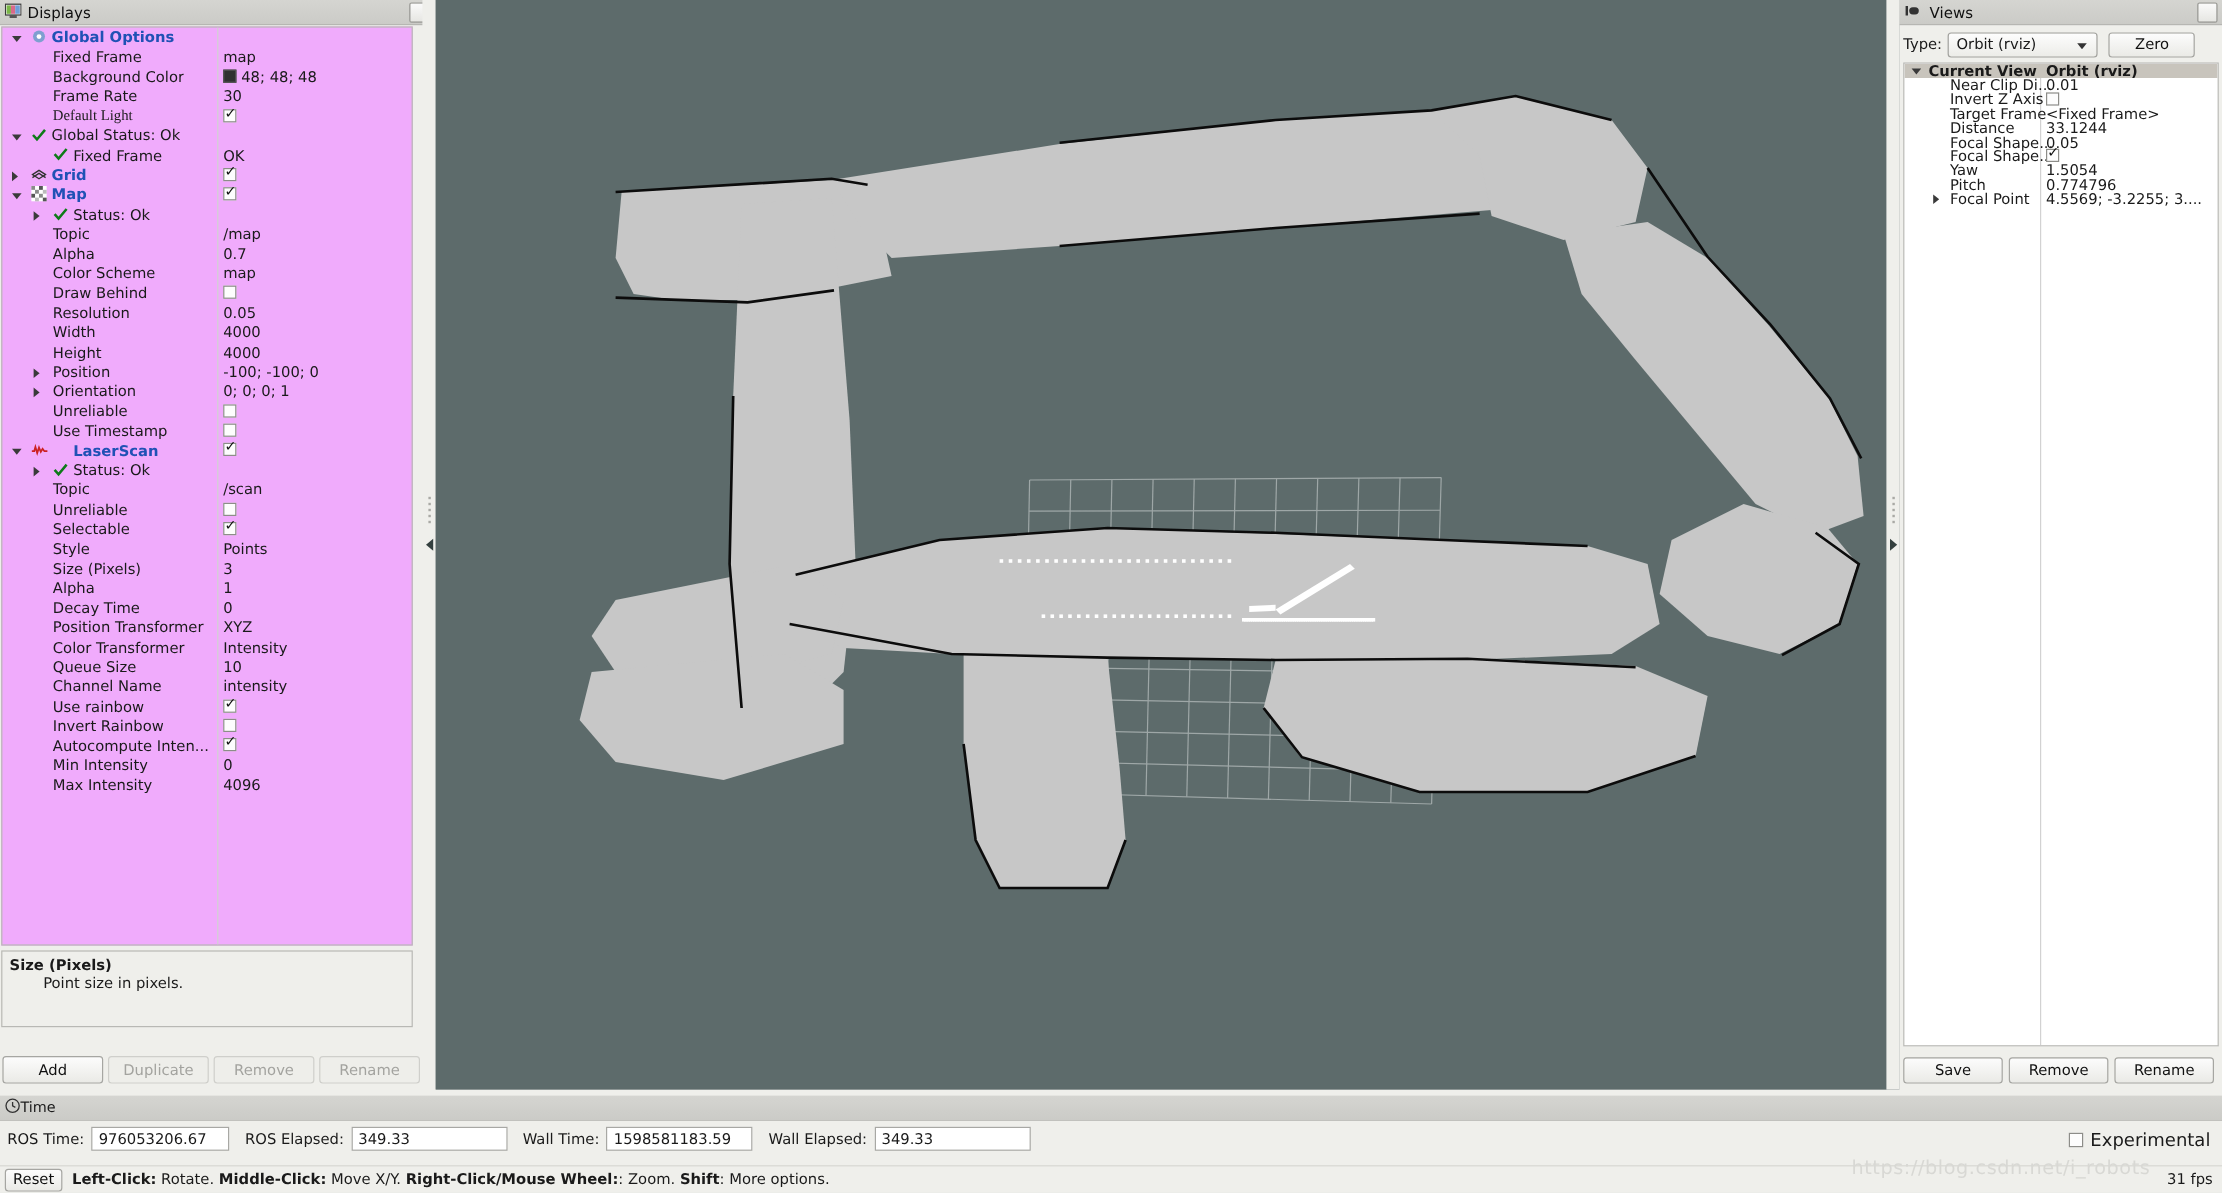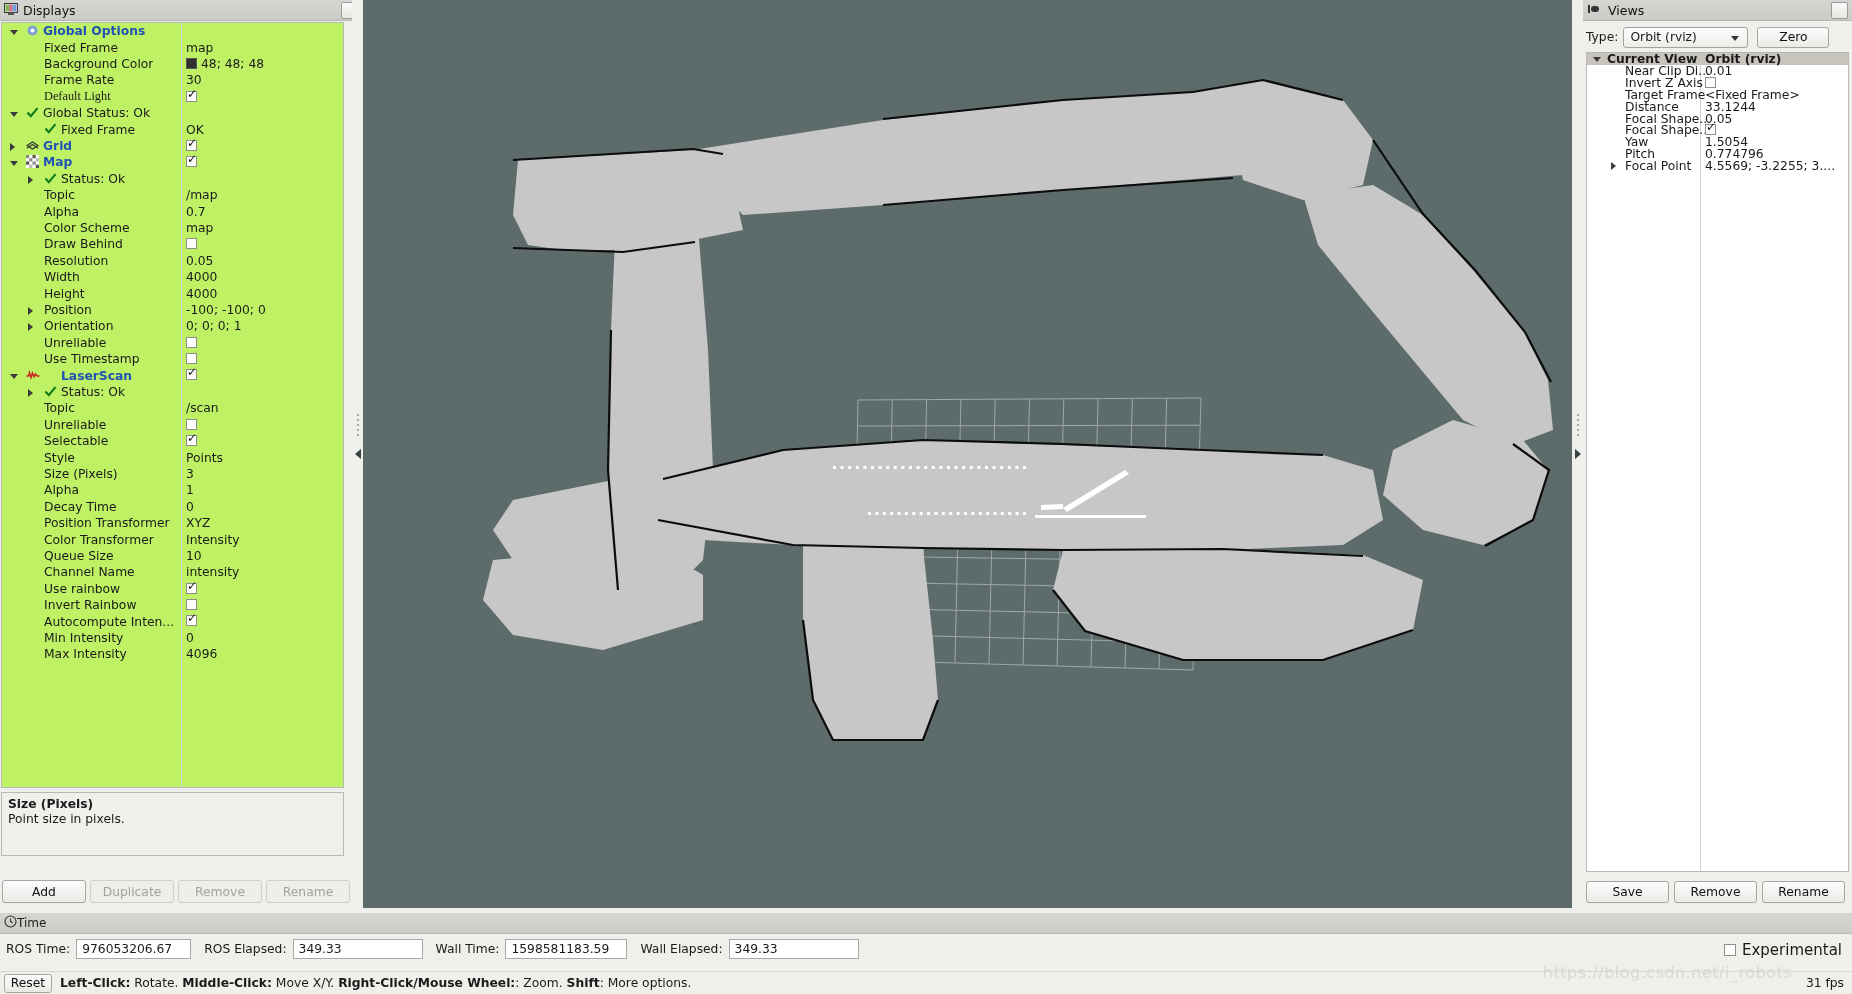--- a/index.html
+++ b/index.html
@@ -36,21 +36,21 @@
   
   #displays {
     position: absolute; left: 0; top: 0;
     width: 362px; height: 912px;
     background: #efefeb;
     box-sizing: border-box;
   }
   #prop-tree {
     position: absolute; left: 1px; top: 22px;
     width: 343px; height: 766px;
-    background: #bef264;
+    background: #f0abfc;
     border: 1px solid #b8b8b4;
     box-sizing: border-box;
     overflow: hidden;
   }
   .col-sep {
     position: absolute; left: 179px; top: 0; width: 1px; height: 100%;
     background: #d2d2d2;
   }
   .row {
     position: relative;
@@ -110,21 +110,21 @@
   
   #helpbox {
     position: absolute; left: 1px; top: 792px;
     width: 343px; height: 64px;
     background: #efefeb;
     border: 1px solid #b8b8b4;
     box-sizing: border-box;
     padding: 4px 6px;
   }
   #helpbox .h { font-weight: bold; font-size: 12.3px; }
-  #helpbox .p { font-size: 12.3px; margin-top: 1px; }
+  #helpbox .p { font-size: 12.3px; margin-top: 1px; margin-left: 28px; }
 
   
   .btn {
     border: 1px solid #a6a6a2;
     border-radius: 3px;
     background: linear-gradient(to bottom, #fcfcfc 0%, #eaeae6 100%);
     font-size: 12.3px;
     color: #101010;
     display: flex; align-items: center; justify-content: center;
     box-sizing: border-box;

